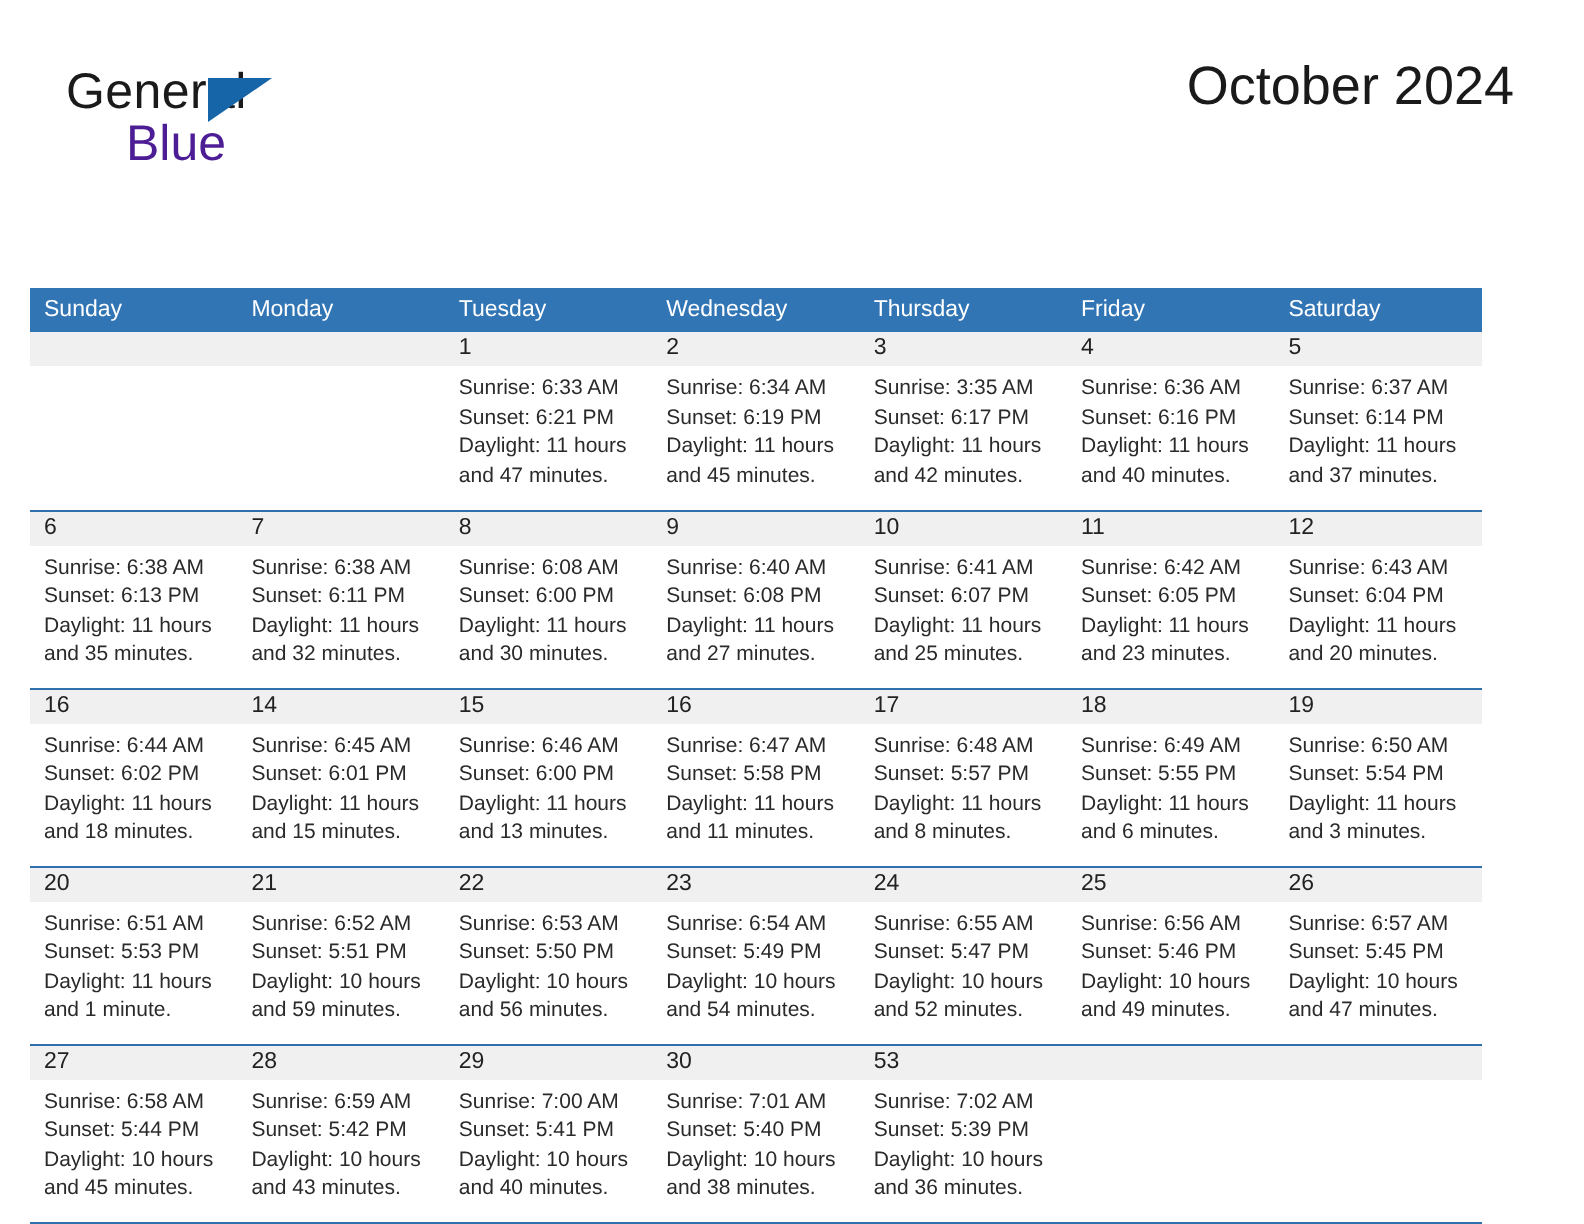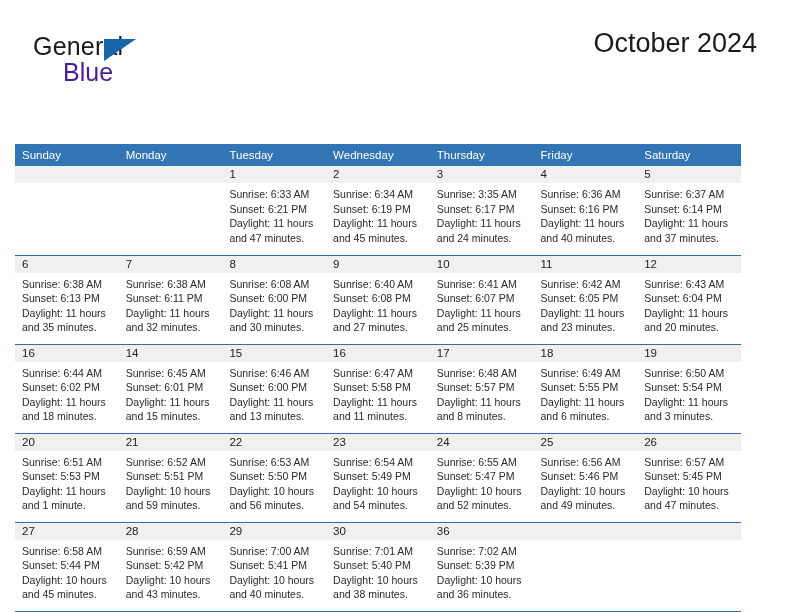--- a/index.html
+++ b/index.html
@@ -208,21 +208,21 @@
               <div class="cell-line">Daylight: 11 hours</div>
               <div class="cell-line">and 45 minutes.</div>
             </div>
           </td>
           <td>
             <div class="daynum">3</div>
             <div class="cell-body">
               <div class="cell-line">Sunrise: 3:35 AM</div>
               <div class="cell-line">Sunset: 6:17 PM</div>
               <div class="cell-line">Daylight: 11 hours</div>
-              <div class="cell-line">and 24 minutes.</div>
+              <div class="cell-line">and 42 minutes.</div>
             </div>
           </td>
           <td>
             <div class="daynum">4</div>
             <div class="cell-body">
               <div class="cell-line">Sunrise: 6:36 AM</div>
               <div class="cell-line">Sunset: 6:16 PM</div>
               <div class="cell-line">Daylight: 11 hours</div>
               <div class="cell-line">and 40 minutes.</div>
             </div>
@@ -463,21 +463,21 @@
           <td>
             <div class="daynum">30</div>
             <div class="cell-body">
               <div class="cell-line">Sunrise: 7:01 AM</div>
               <div class="cell-line">Sunset: 5:40 PM</div>
               <div class="cell-line">Daylight: 10 hours</div>
               <div class="cell-line">and 38 minutes.</div>
             </div>
           </td>
           <td>
-            <div class="daynum">36</div>
+            <div class="daynum">53</div>
             <div class="cell-body">
               <div class="cell-line">Sunrise: 7:02 AM</div>
               <div class="cell-line">Sunset: 5:39 PM</div>
               <div class="cell-line">Daylight: 10 hours</div>
               <div class="cell-line">and 36 minutes.</div>
             </div>
           </td>
           <td>
             <div class="daynum empty"></div>
             <div class="cell-body blank">

